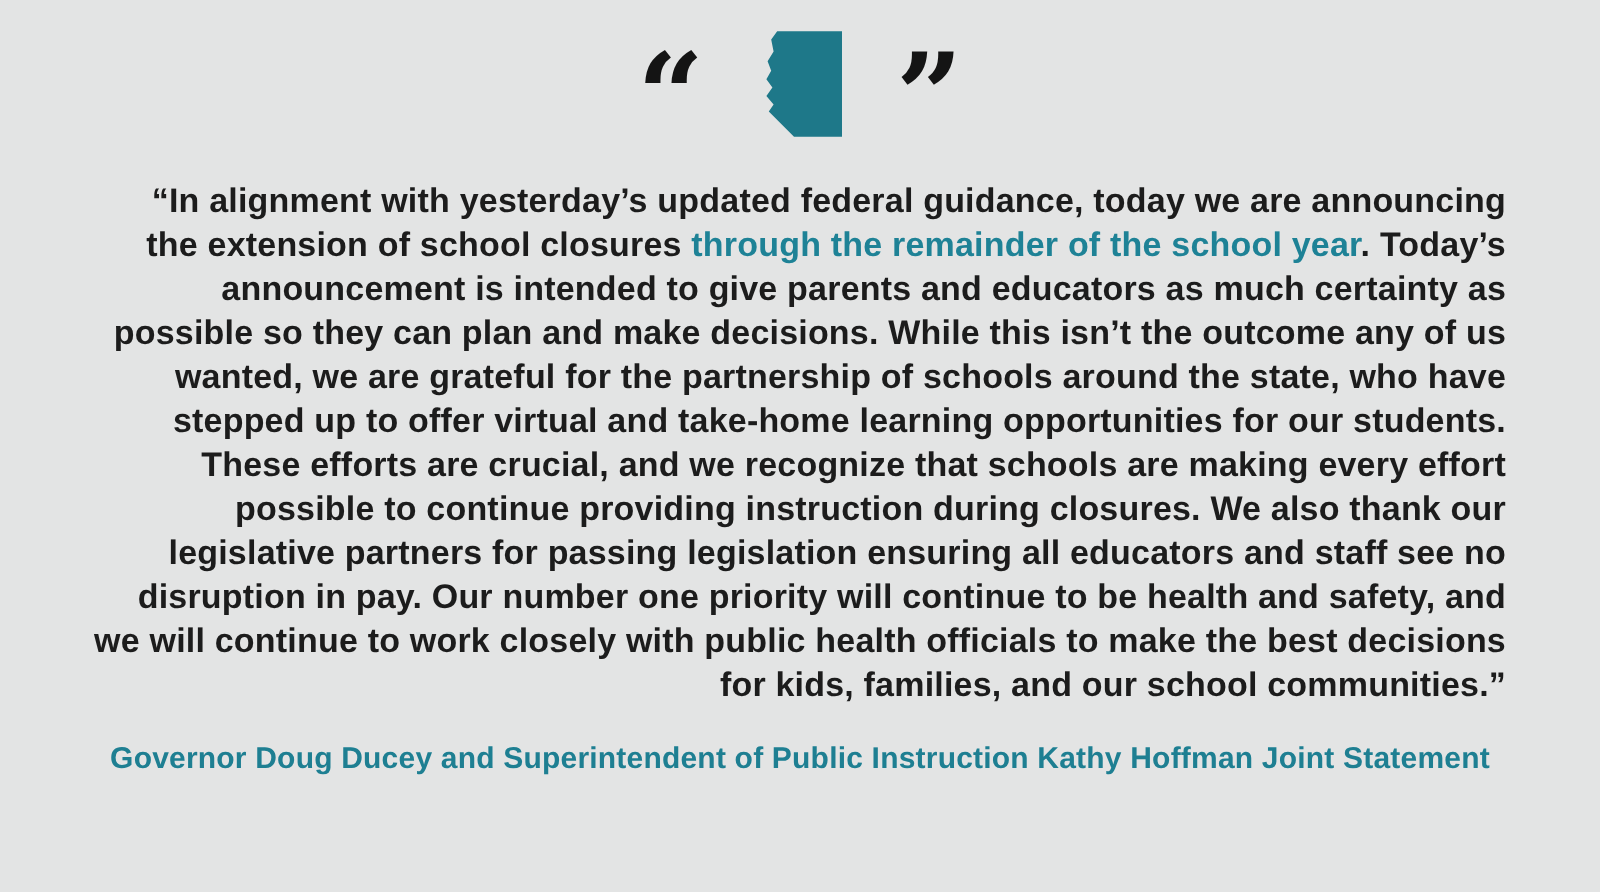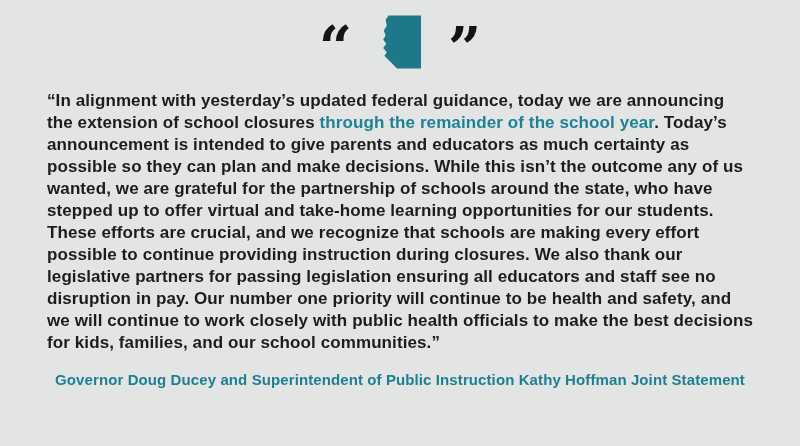--- a/index.html
+++ b/index.html
@@ -25,21 +25,21 @@
     font-weight: 700;
     font-size: 58px;
     color: #141414;
     line-height: 0;
     transform: translateY(6px);
   }
   .az-icon svg { display: block; }
   .quote-body {
     margin-top: 18px;
     max-width: 706px;
-    text-align: left;
+    text-align: right;
     font-weight: 700;
     font-size: 17px;
     line-height: 22px;
     color: #1c1c1c;
     letter-spacing: 0.1px;
   }
   .quote-highlight {
     color: #1e8296;
   }
   .attribution {

